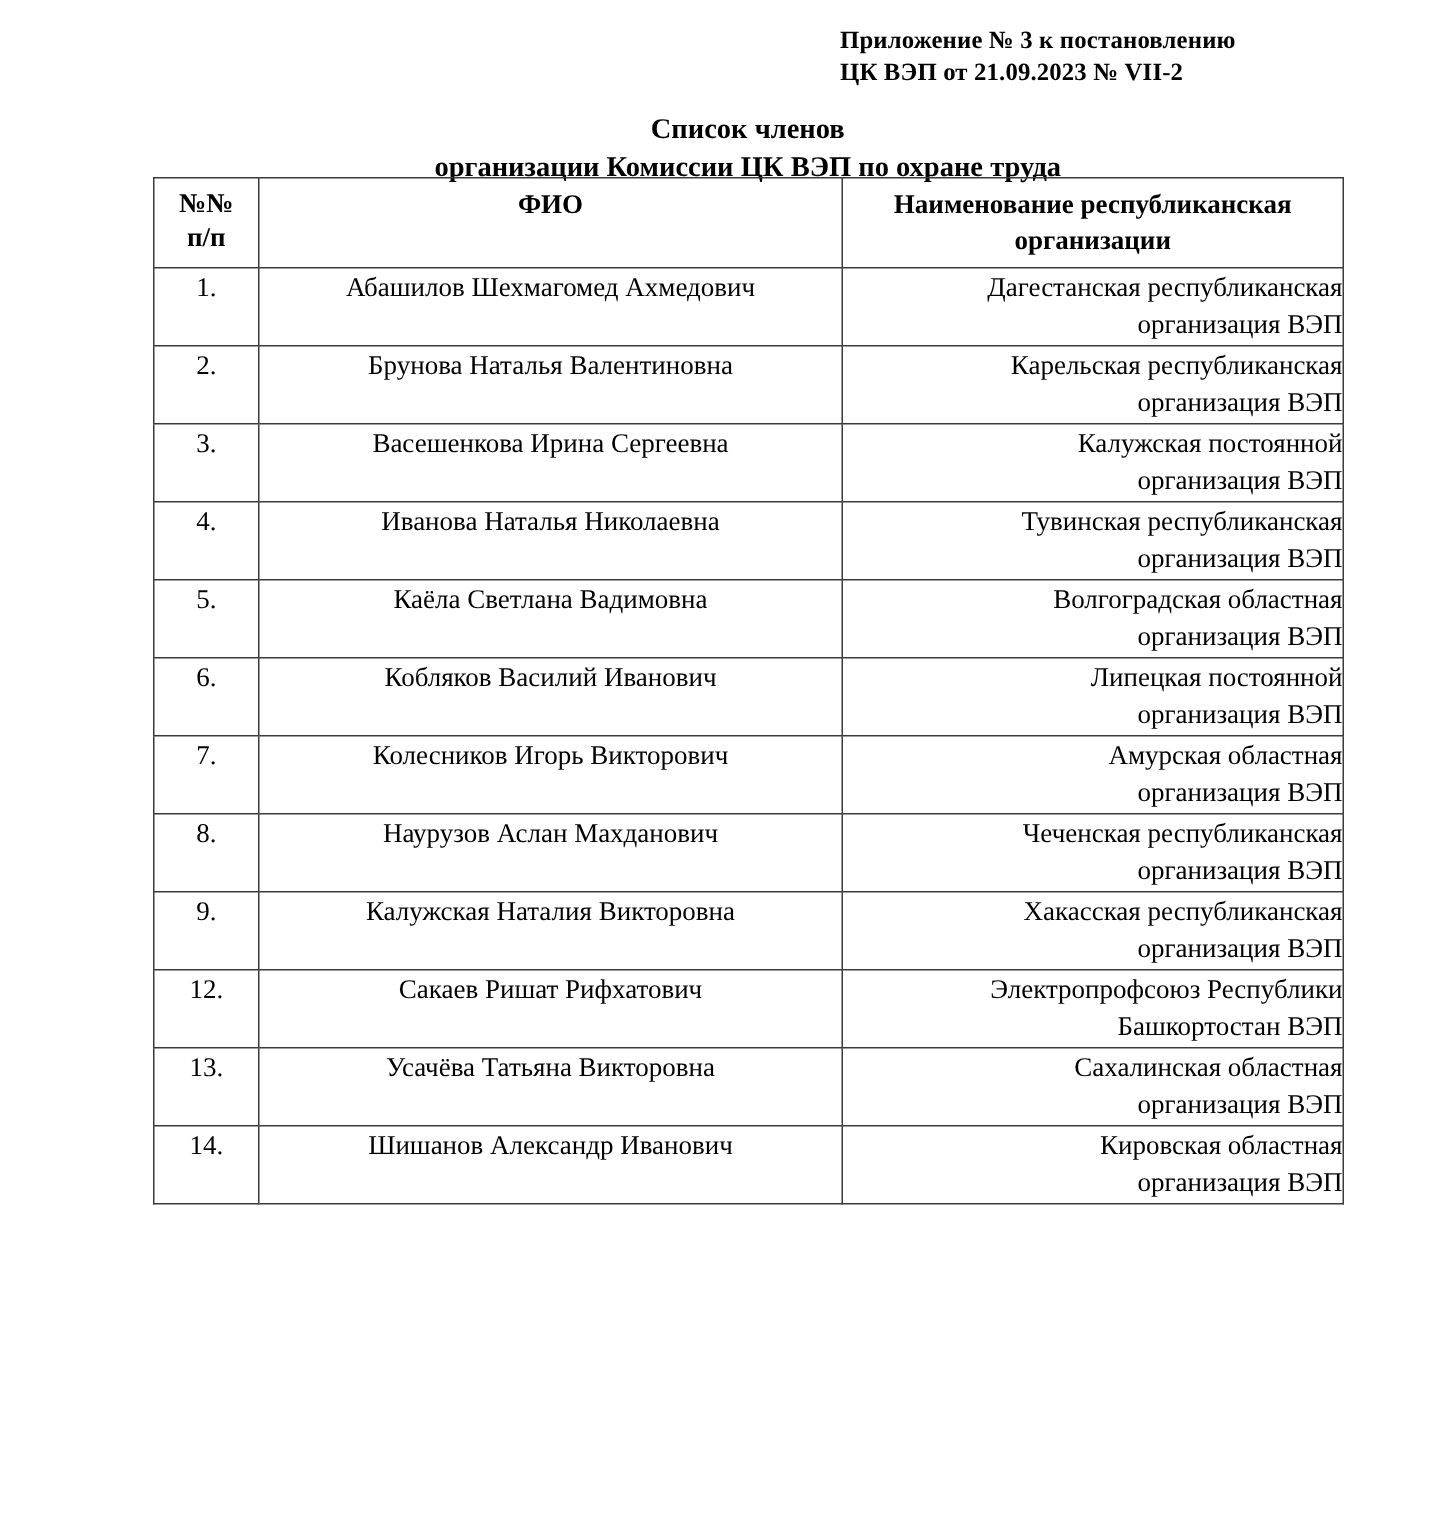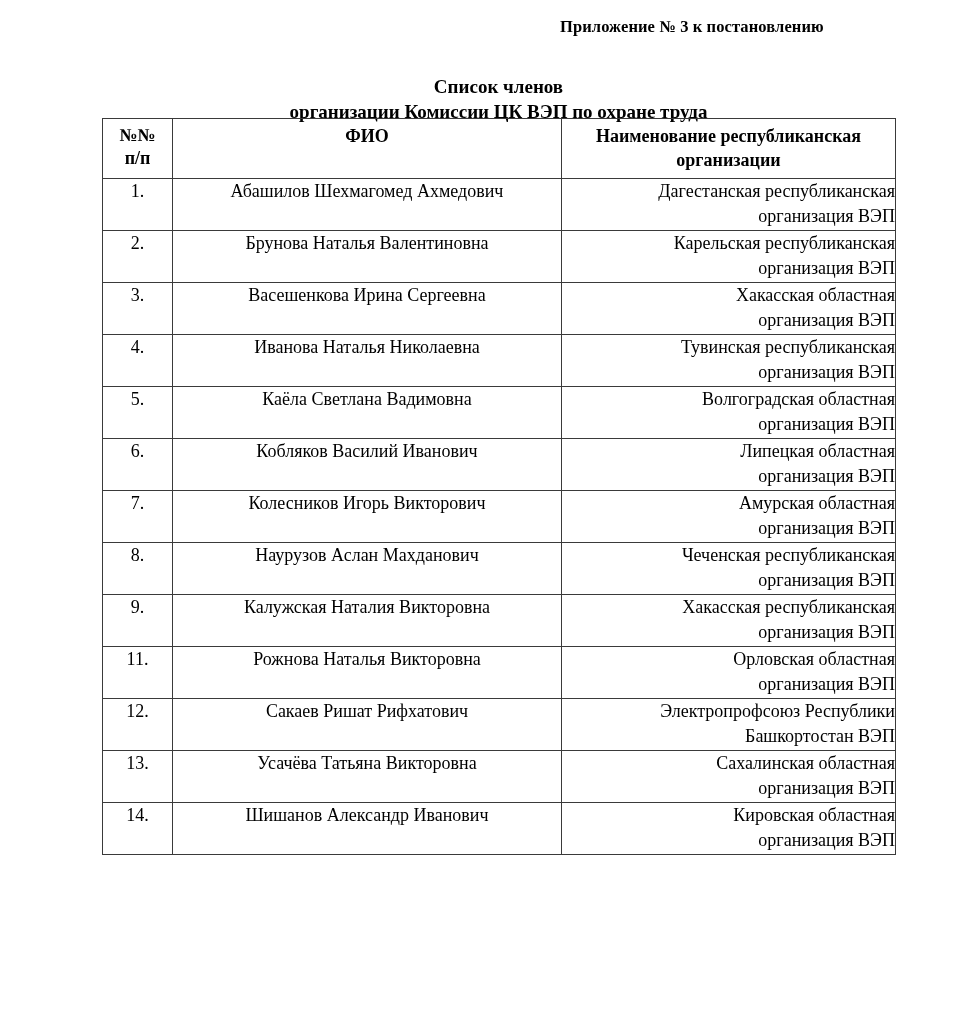--- a/index.html
+++ b/index.html
@@ -112,20 +112,21 @@
     white-space: nowrap;
   }
 </style>
 </head>
 <body>
 
 <div class="page">
 
   <div class="doc-header">
     <div class="line">Приложение № 3 к постановлению</div>
+    <div class="line">ЦК ВЭП от 21.09.2023 № VII-2</div>
   </div>
 
   <div class="doc-title">
     <div class="line">Список членов</div>
     <div class="line">организации Комиссии ЦК ВЭП по охране труда</div>
   </div>
 
   <div class="table-wrap">
     <table class="members">
       <colgroup>
@@ -162,21 +163,21 @@
           <td class="cell-name">Брунова Наталья Валентиновна</td>
           <td class="cell-org">
             <span class="org-line">Карельская республиканская</span>
             <span class="org-line">организация ВЭП</span>
           </td>
         </tr>
         <tr>
           <td class="cell-num">3.</td>
           <td class="cell-name">Васешенкова Ирина Сергеевна</td>
           <td class="cell-org">
-            <span class="org-line">Хакасская областная</span>
+            <span class="org-line">Калужская постоянной</span>
             <span class="org-line">организация ВЭП</span>
           </td>
         </tr>
         <tr>
           <td class="cell-num">4.</td>
           <td class="cell-name">Иванова Наталья Николаевна</td>
           <td class="cell-org">
             <span class="org-line">Тувинская республиканская</span>
             <span class="org-line">организация ВЭП</span>
           </td>
@@ -186,21 +187,21 @@
           <td class="cell-name">Каёла Светлана Вадимовна</td>
           <td class="cell-org">
             <span class="org-line">Волгоградская областная</span>
             <span class="org-line">организация ВЭП</span>
           </td>
         </tr>
         <tr>
           <td class="cell-num">6.</td>
           <td class="cell-name">Кобляков Василий Иванович</td>
           <td class="cell-org">
-            <span class="org-line">Липецкая областная</span>
+            <span class="org-line">Липецкая постоянной</span>
             <span class="org-line">организация ВЭП</span>
           </td>
         </tr>
         <tr>
           <td class="cell-num">7.</td>
           <td class="cell-name">Колесников Игорь Викторович</td>
           <td class="cell-org">
             <span class="org-line">Амурская областная</span>
             <span class="org-line">организация ВЭП</span>
           </td>
@@ -211,28 +212,20 @@
           <td class="cell-org">
             <span class="org-line">Чеченская республиканская</span>
             <span class="org-line">организация ВЭП</span>
           </td>
         </tr>
         <tr>
           <td class="cell-num">9.</td>
           <td class="cell-name">Калужская Наталия Викторовна</td>
           <td class="cell-org">
             <span class="org-line">Хакасская республиканская</span>
-            <span class="org-line">организация ВЭП</span>
-          </td>
-        </tr>
-        <tr>
-          <td class="cell-num">11.</td>
-          <td class="cell-name">Рожнова Наталья Викторовна</td>
-          <td class="cell-org">
-            <span class="org-line">Орловская областная</span>
             <span class="org-line">организация ВЭП</span>
           </td>
         </tr>
         <tr>
           <td class="cell-num">12.</td>
           <td class="cell-name">Сакаев Ришат Рифхатович</td>
           <td class="cell-org">
             <span class="org-line">Электропрофсоюз Республики</span>
             <span class="org-line">Башкортостан ВЭП</span>
           </td>

